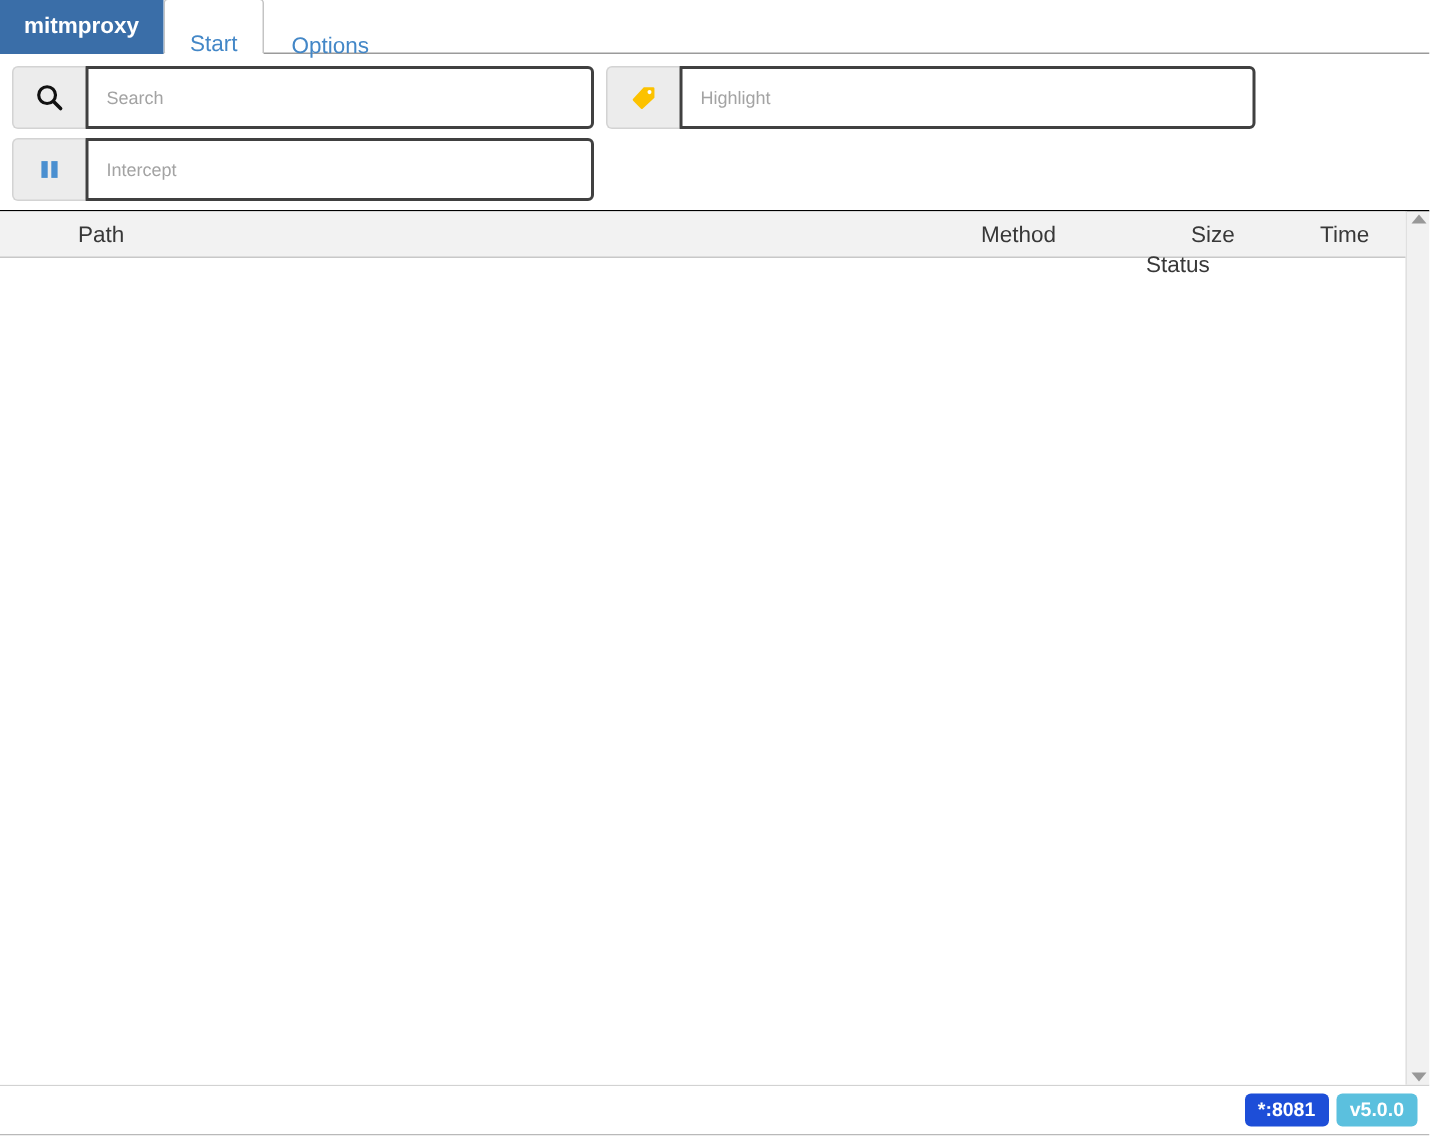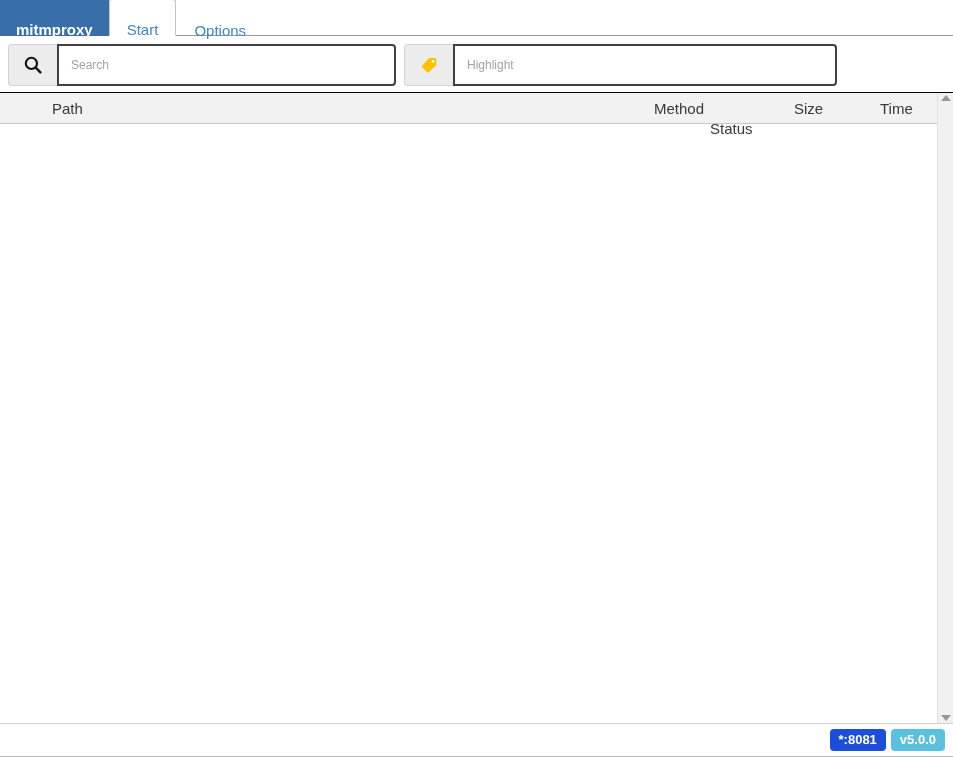--- a/index.html
+++ b/index.html
@@ -48,21 +48,21 @@
     line-height: 36px;
     padding: 12px 17px;
     font-size: 15px;
     text-decoration: none;
     white-space: nowrap;
   }
   .nav-tab-brand {
     background: #3a6ea8;
     color: #ffffff;
     font-weight: bold;
-    padding: 12px 16px;
+    padding: 0 16px;
     height: 36px;
     line-height: 36px;
   }
   .nav-tab-inactive {
     color: #4387c7;
     border: 1px solid transparent;
   }
   .nav-tab-active {
     color: #4387c7;
     background: #ffffff;
@@ -144,21 +144,21 @@
     border-bottom: 1px solid #c8c8c8;
     display: flex;
     align-items: center;
     font-size: 15px;
     color: #383838;
     position: relative;
   }
   .col-head { white-space: nowrap; }
   .col-path   { position: absolute; left: 52px; }
   .col-method { position: absolute; left: 654px; }
-  .col-status { position: absolute; left: 710px; margin-top: 40px; }
+  .col-status { position: absolute; left: 764px; margin-top: 40px; }
   .col-size   { position: absolute; left: 794px; }
   .col-time   { position: absolute; left: 880px; }
 
   .flow-body {
     flex: 1 1 auto;
     background: #ffffff;
     overflow: hidden;
   }
 
   
@@ -239,20 +239,32 @@
         <span class="input-addon">
           <svg class="icon-svg" width="20" height="20" viewBox="0 0 20 20">
             <path d="M10.2 3.1 H16.4 A0.9 0.9 0 0 1 17.3 4.0 V10.2 L9.6 17.3 A1 1 0 0 1 8.2 17.3 L3.1 12.2 A1 1 0 0 1 3.1 10.8 Z" fill="#fcc200"></path>
             <circle cx="14.0" cy="6.4" r="1.35" fill="#ffffff"></circle>
           </svg>
         </span>
         <input class="input-field" type="text" value="" placeholder="Highlight" style="">
       </div>
     </div>
 
+    <div class="toolbar-row">
+
+      <div class="input-group input-group-intercept">
+        <span class="input-addon">
+          <svg class="icon-svg" width="20" height="20" viewBox="0 0 20 20">
+            <rect x="4.6" y="4.4" width="4.2" height="11.2" fill="#4a8fd0"></rect>
+            <rect x="11.2" y="4.4" width="4.2" height="11.2" fill="#4a8fd0"></rect>
+          </svg>
+        </span>
+        <input class="input-field" type="text" value="" placeholder="Intercept" style="">
+      </div>
+    </div>
 
   </div>
 
   <div class="flow-wrap">
 
     <div class="flow-main">
       <div class="flow-head">
         <span class="col-head col-path">Path</span>
         <span class="col-head col-method">Method</span>
         <span class="col-head col-status">Status</span>

